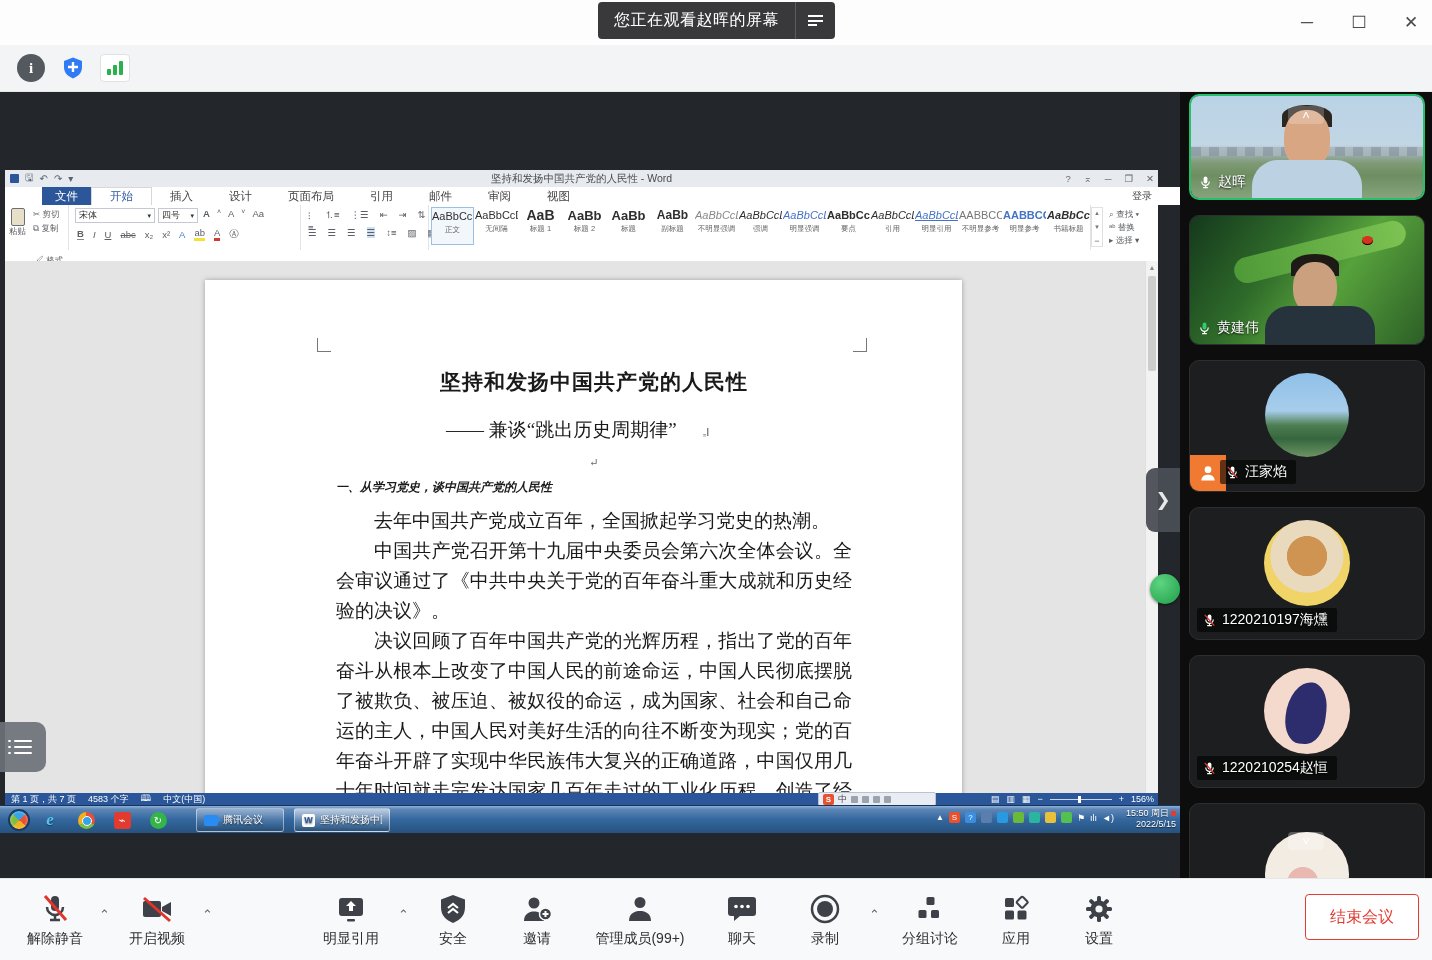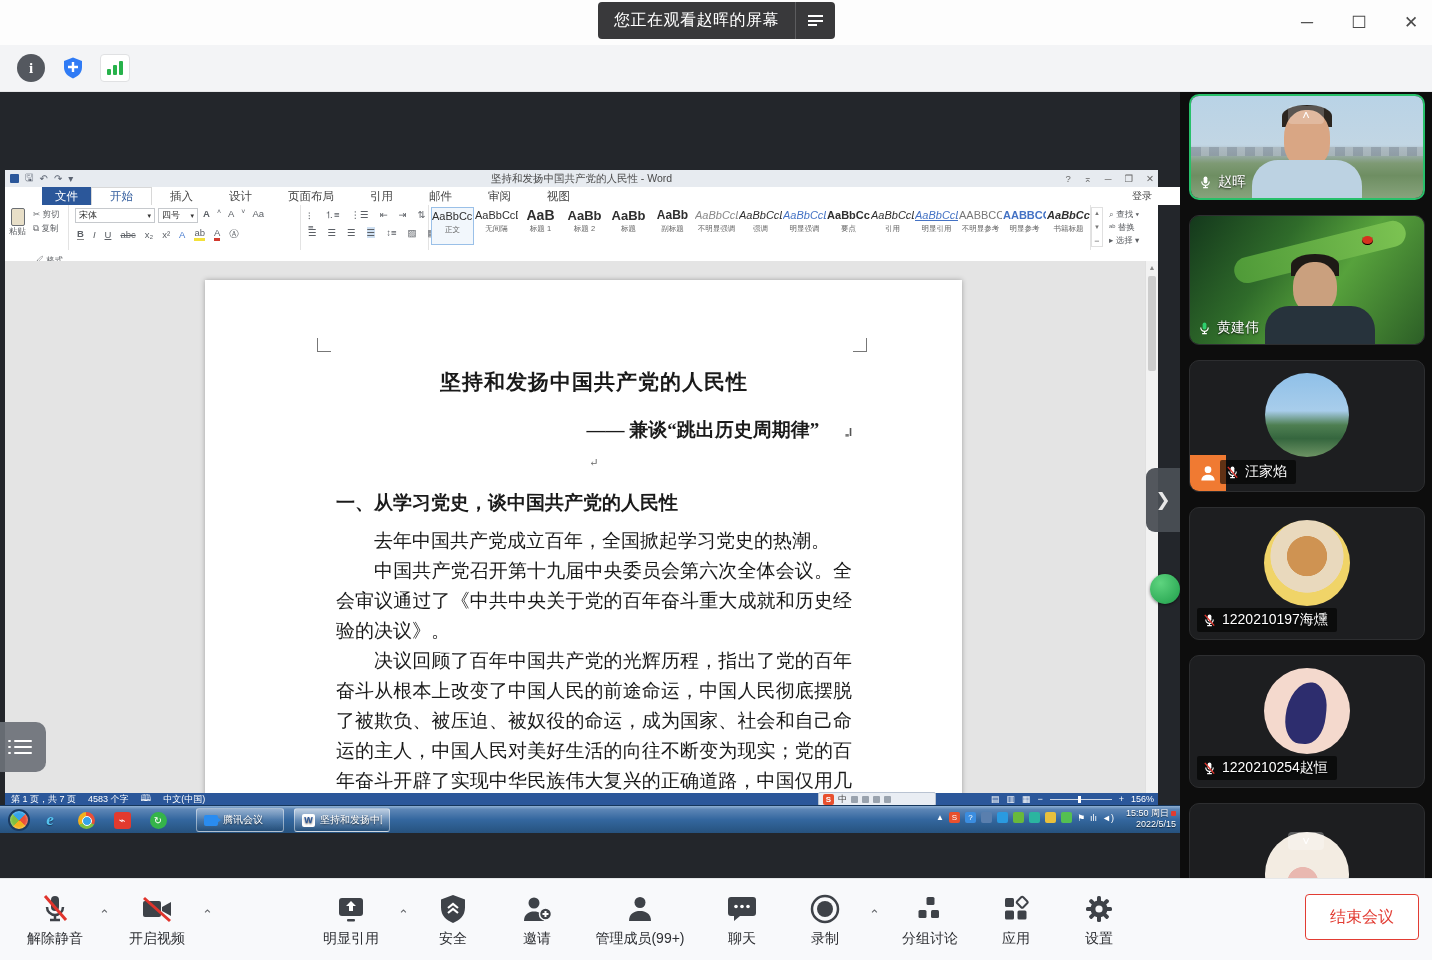--- a/index.html
+++ b/index.html
@@ -67,24 +67,24 @@
   .stylecell.sel { border:1px solid #9ac0e8; background:#f2f7fc; }
   .samp.blue { color:#4472c4; } .samp.it { font-style:italic; } .samp.b { font-weight:bold; } .samp.ul { text-decoration:underline; }
 
   .docarea { position:absolute; left:0; top:91px; width:1140px; height:532px; background:#e4e4e4; overflow:hidden; }
   .page { position:absolute; left:200px; top:19px; width:757px; height:540px; background:#fff; box-shadow:0 0 5px rgba(0,0,0,.3); }
   .cropmark { position:absolute; width:14px; height:14px; }
   .cm-l { border-left:1px solid #777; border-bottom:1px solid #777; }
   .cm-r { border-right:1px solid #777; border-bottom:1px solid #777; }
   .pagebody { position:absolute; left:131px; top:0; width:516px; font-family:"Liberation Serif","DejaVu Serif",serif; color:#1a1a1a; }
   .doc-title { margin-top:88px; text-align:center; font-size:21px; font-weight:bold; letter-spacing:1px; }
-  .doc-sub { margin-top:21px; text-align:right; padding-left:110px; font-size:19px; font-weight:bold; white-space:nowrap; }
+  .doc-sub { margin-top:21px; text-align:left; padding-left:110px; font-size:19px; font-weight:normal; white-space:nowrap; }
   .cursor-mark { font-size:11px; color:#555; font-family:"Liberation Sans",sans-serif; margin-left:26px; }
   .pilcrow { margin-top:13px; text-align:center; font-size:11px; color:#666; }
-  .doc-h1 { margin-top:21px; font-size:19px; font-weight:bold; font-family:"Liberation Sans","DejaVu Sans",sans-serif; }
+  .doc-h1 { margin-top:10px; font-size:12px; font-weight:bold; font-family:"Liberation Sans","DejaVu Sans",sans-serif;font-style:italic; }
   .doc-p { font-size:19px; line-height:30px; text-align:justify; text-indent:2em; margin-top:0; }
   .doc-p:first-of-type { margin-top:10px; }
   .vscroll { position:absolute; right:0; top:91px; width:13px; height:532px; background:#f2f2f2; border-left:1px solid #e0e0e0; }
   .vscroll .up { height:13px; display:flex; align-items:center; justify-content:center; font-size:7px; color:#888; }
   .vscroll .thumb { margin:2px 2px; height:95px; background:#cdcdcd; border-radius:2px; }
 
   .statusbar { position:absolute; left:0; bottom:0; width:100%; height:12px; background:#2b579a; color:#fff;
                font-size:9px; display:flex; align-items:center; }
   .statusbar .left { display:flex; gap:12px; padding-left:6px; align-items:center; }
   .statusbar .right { position:absolute; right:4px; display:flex; gap:7px; align-items:center; }

